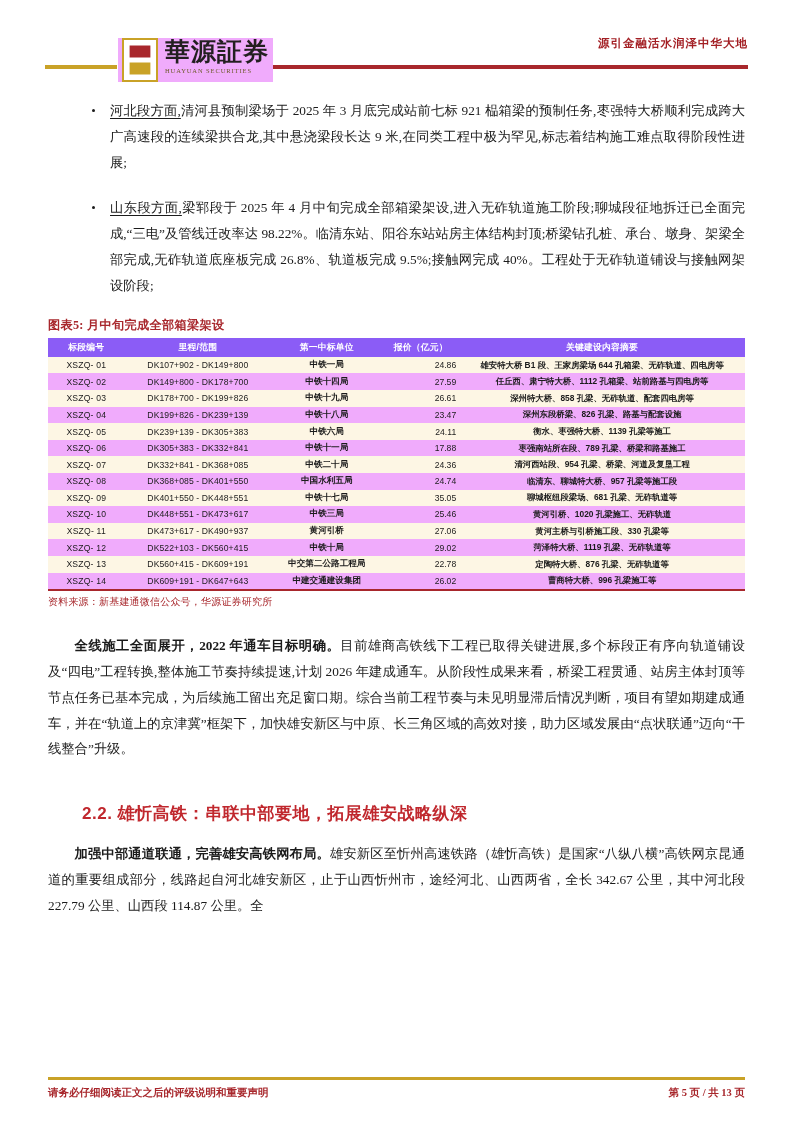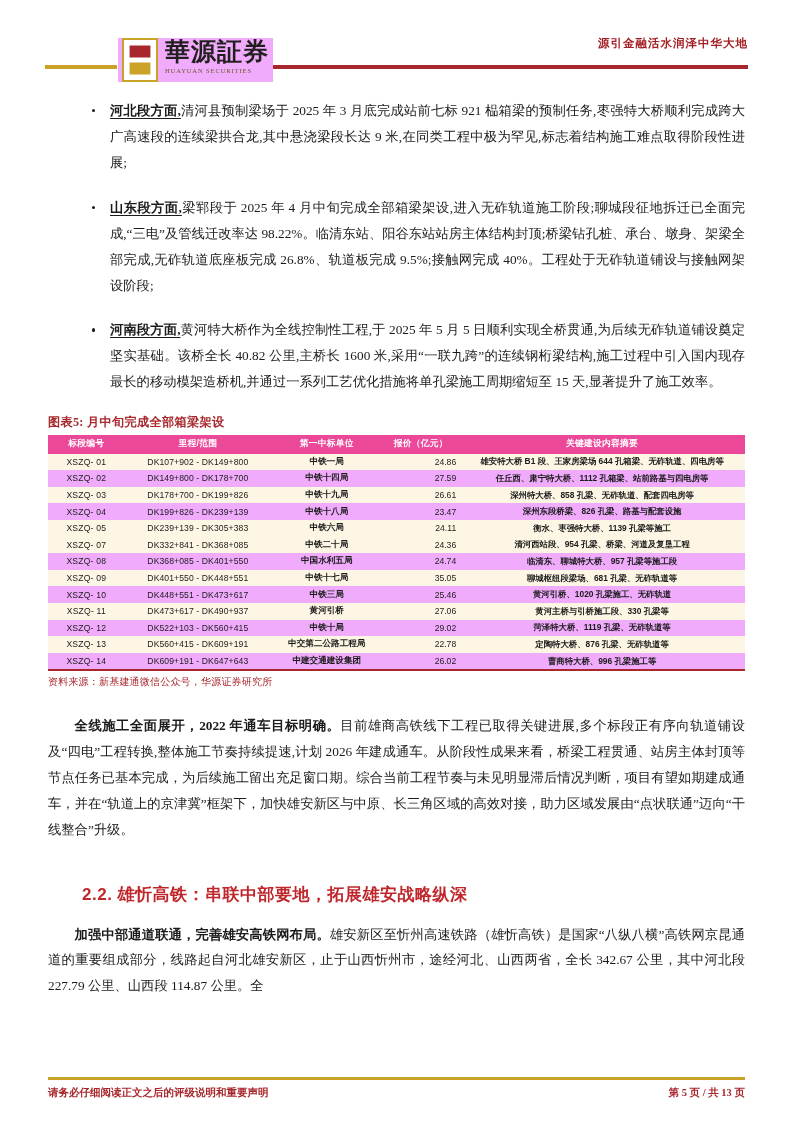--- a/index.html
+++ b/index.html
@@ -114,21 +114,20 @@
     position: absolute;
     left: 44px;
     top: 11px;
     width: 3.4px; height: 3.4px;
     border-radius: 50%;
     background: #1b1b1b;
   }
   .lead-underline {
     text-decoration: underline;
     text-underline-offset: 2.5px;
-    font-weight: bold;
   }
 
   
   .exhibit { margin-top: 16px; }
   .exhibit-title {
     font-family: "Liberation Serif", "DejaVu Serif", serif;
     font-size: 12.2px;
     font-weight: bold;
     color: #a8272c;
     margin-bottom: 4px;
@@ -136,21 +135,21 @@
   }
   table.data-table {
     width: 100%;
     border-collapse: collapse;
     font-family: "Liberation Sans", "DejaVu Sans", sans-serif;
     font-size: 8.6px;
     color: #1b1b1b;
     table-layout: fixed;
   }
   table.data-table thead th {
-    background: #ec4899;
+    background: #8b5cf6;
     color: #ffffff;
     font-weight: bold;
     font-size: 8.8px;
     padding: 3.2px 2px;
     text-align: center;
     border: none;
     letter-spacing: 0.2px;
   }
   table.data-table tbody td {
     padding: 2.3px 3px;
@@ -245,23 +244,20 @@
 </div>
 
 <div class="content">
 
   <ul class="bullet-list">
     <li class="bullet-item">
       <span class="lead-underline">河北段方面,</span><span>清河县预制梁场于 2025 年 3 月底完成站前七标 921 榀箱梁的预制任务,枣强特大桥顺利完成跨大广高速段的连续梁拱合龙,其中悬浇梁段长达 9 米,在同类工程中极为罕见,标志着结构施工难点取得阶段性进展;</span>
     </li>
     <li class="bullet-item">
       <span class="lead-underline">山东段方面,</span><span>梁郓段于 2025 年 4 月中旬完成全部箱梁架设,进入无砟轨道施工阶段;聊城段征地拆迁已全面完成,“三电”及管线迁改率达 98.22%。临清东站、阳谷东站站房主体结构封顶;桥梁钻孔桩、承台、墩身、架梁全部完成,无砟轨道底座板完成 26.8%、轨道板完成 9.5%;接触网完成 40%。工程处于无砟轨道铺设与接触网架设阶段;</span>
-    </li>
-    <li class="bullet-item">
-      <span class="lead-underline">河南段方面,</span><span>黄河特大桥作为全线控制性工程,于 2025 年 5 月 5 日顺利实现全桥贯通,为后续无砟轨道铺设奠定坚实基础。该桥全长 40.82 公里,主桥长 1600 米,采用“一联九跨”的连续钢桁梁结构,施工过程中引入国内现存最长的移动模架造桥机,并通过一系列工艺优化措施将单孔梁施工周期缩短至 15 天,显著提升了施工效率。</span>
     </li>
   </ul>
 
   <div class="exhibit">
     <div class="exhibit-title">图表5: 月中旬完成全部箱梁架设</div>
     <table class="data-table">
       <colgroup>
         <col style="width:11%">
         <col style="width:21%">
         <col style="width:16%">
@@ -306,20 +302,27 @@
           <td class="col-price">23.47</td>
           <td class="col-desc">深州东段桥梁、826 孔梁、路基与配套设施</td>
         </tr>
         <tr class="odd">
           <td class="col-id">XSZQ- 05</td>
           <td class="col-range">DK239+139 - DK305+383</td>
           <td class="col-unit">中铁六局</td>
           <td class="col-price">24.11</td>
           <td class="col-desc">衡水、枣强特大桥、1139 孔梁等施工</td>
         </tr>
+        <tr class="even">
+          <td class="col-id">XSZQ- 06</td>
+          <td class="col-range">DK305+383 - DK332+841</td>
+          <td class="col-unit">中铁十一局</td>
+          <td class="col-price">17.88</td>
+          <td class="col-desc">枣强南站所在段、789 孔梁、桥梁和路基施工</td>
+        </tr>
         <tr class="odd">
           <td class="col-id">XSZQ- 07</td>
           <td class="col-range">DK332+841 - DK368+085</td>
           <td class="col-unit">中铁二十局</td>
           <td class="col-price">24.36</td>
           <td class="col-desc">清河西站段、954 孔梁、桥梁、河道及复垦工程</td>
         </tr>
         <tr class="even">
           <td class="col-id">XSZQ- 08</td>
           <td class="col-range">DK368+085 - DK401+550</td>

